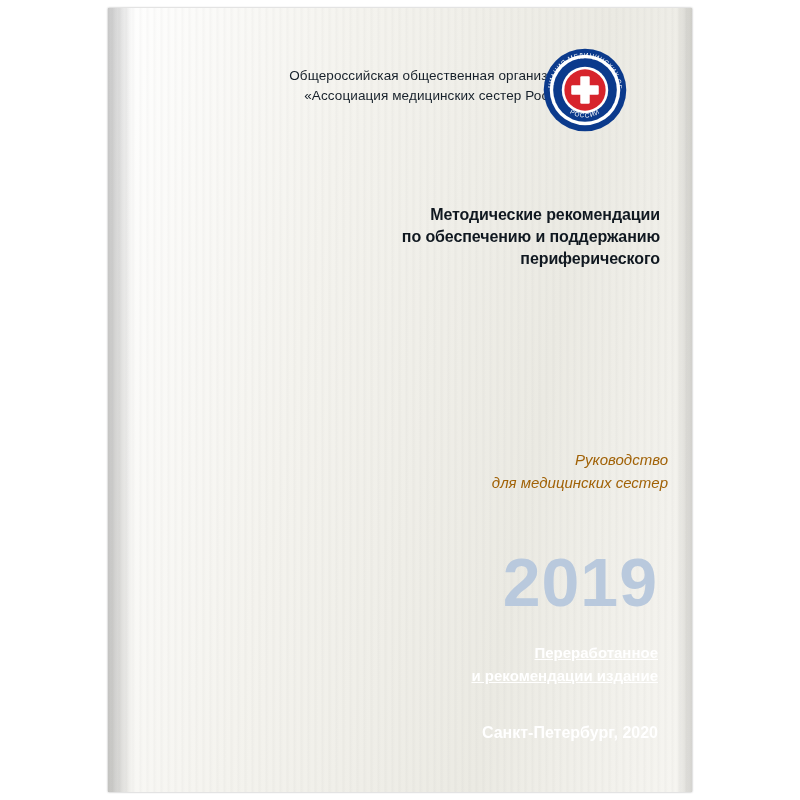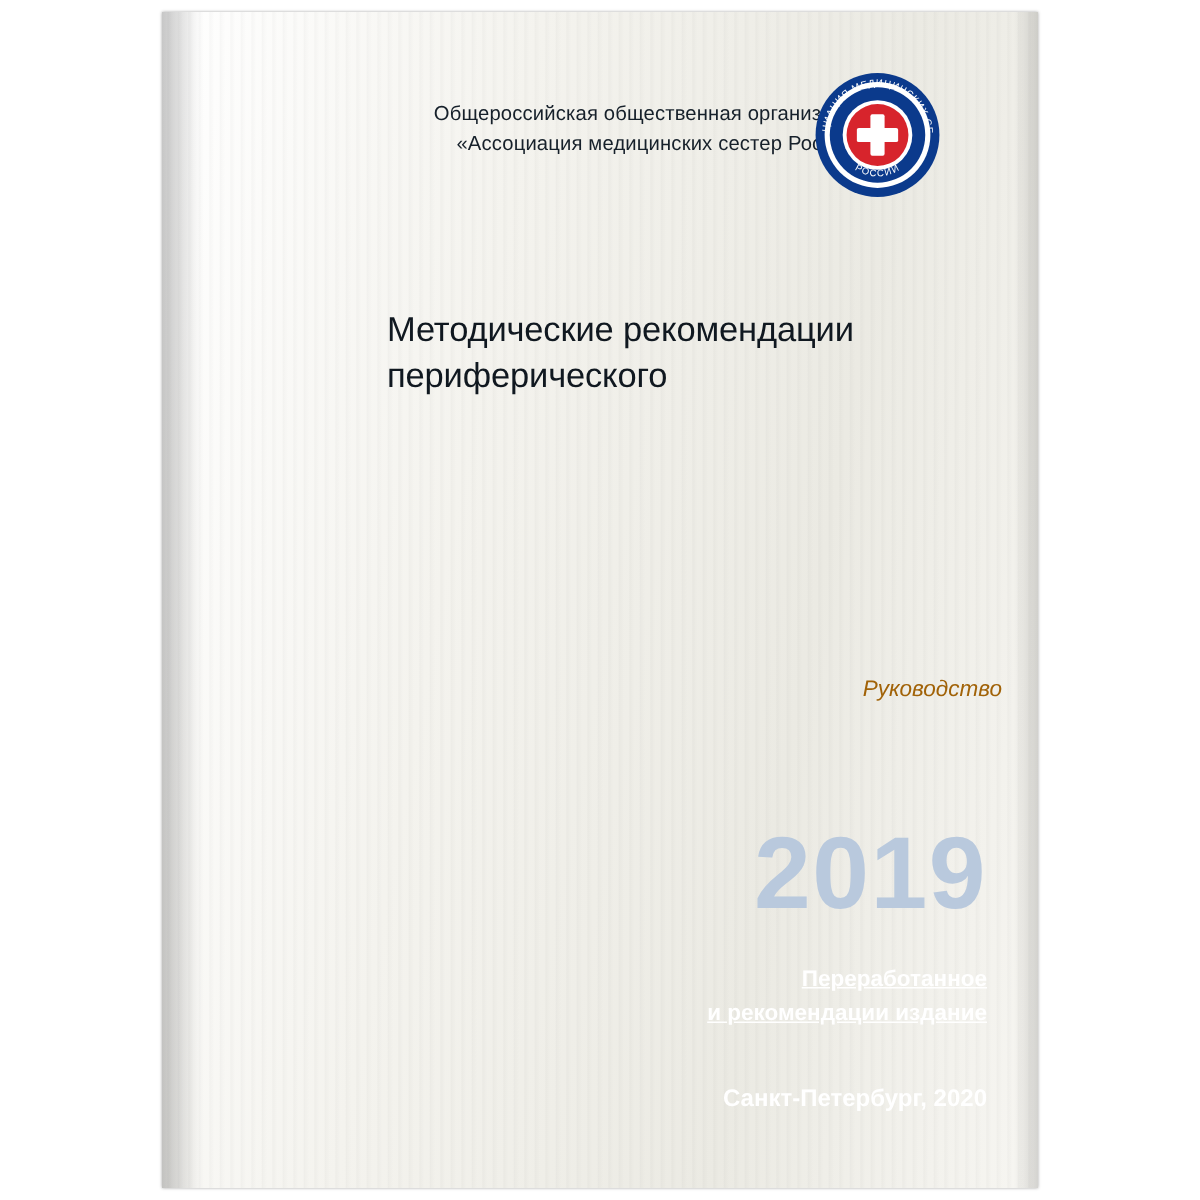--- a/index.html
+++ b/index.html
@@ -86,23 +86,24 @@
     width: 86px;
     height: 86px;
   }
 
   
   .title-block {
     position: absolute;
     left: 150px;
     top: 196px;
     width: 402px;
+    text-align: right;
     color: #101820;
-    font-size: 23px;
-    font-weight: normal;
+    font-size: 16px;
+    font-weight: bold;
     line-height: 1.36;
     letter-spacing: -0.1px;
   }
 
   
   .subtitle-block {
     position: absolute;
     left: 260px;
     top: 440px;
     width: 300px;
@@ -257,25 +258,27 @@
           <textPath href="#ringTop" startOffset="50%" text-anchor="middle">АССОЦИАЦИЯ МЕДИЦИНСКИХ СЕСТЕР</textPath>
         </text>
         <text font-size="7.4" font-family="'Liberation Sans', sans-serif" fill="#ffffff" letter-spacing="1">
           <textPath href="#ringBottom" startOffset="50%" text-anchor="middle">РОССИИ</textPath>
         </text>
       </svg>
     </div>
 
     <div class="title-block">
       <div>Методические рекомендации</div>
+      <div>по обеспечению и поддержанию</div>
       <div>периферического</div>
     </div>
 
     <div class="subtitle-block">
       <div>Руководство</div>
+      <div>для медицинских сестер</div>
     </div>
 
     <div class="year">2019</div>
 
     <div class="edition">
       <div class="nowrap">Переработанное</div>
       <div class="nowrap">и рекомендации издание</div>
     </div>
 
     <div class="city">Санкт-Петербург, 2020</div>

